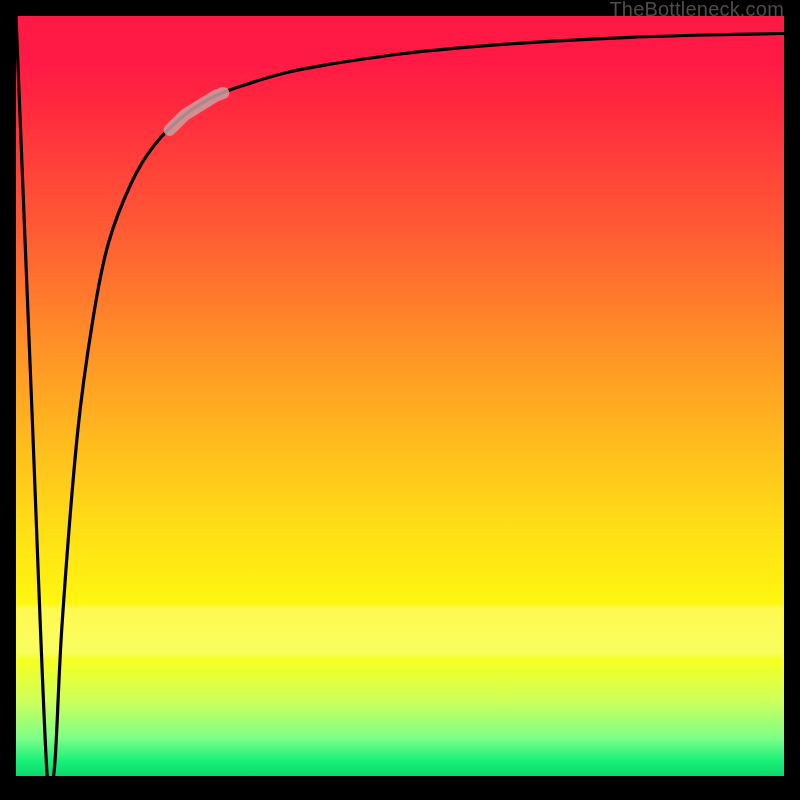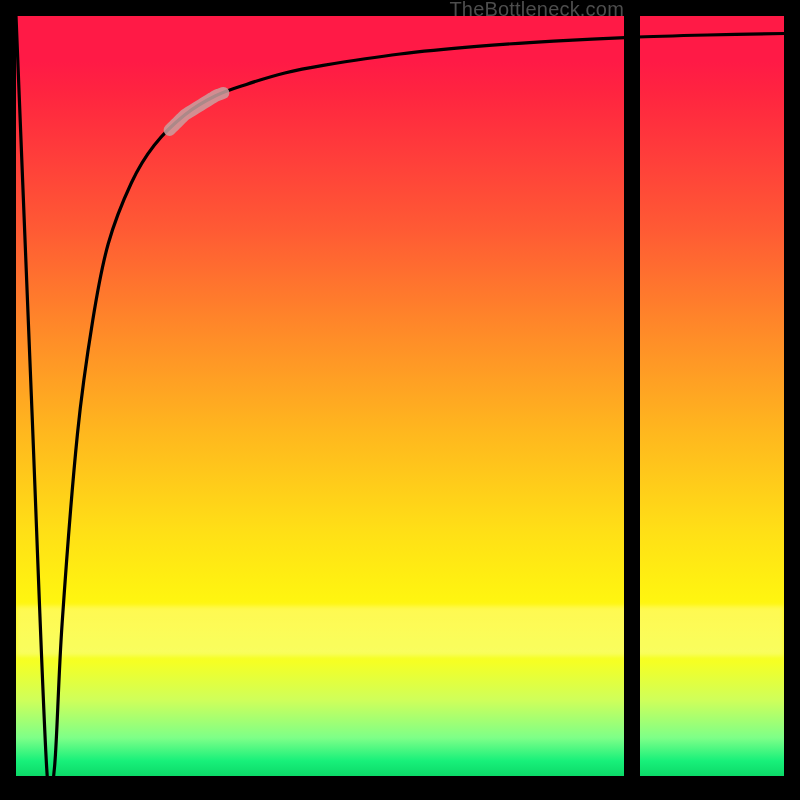--- a/index.html
+++ b/index.html
@@ -6,21 +6,21 @@
     margin: 0;
     padding: 0;
     width: 800px;
     height: 800px;
     background: #000;
     font-family: Arial, Helvetica, sans-serif;
     overflow: hidden;
   }
   .stage {
     position: relative;
-    width: 640px;
+    width: 800px;
     height: 800px;
   }
   .frame {
     position: absolute;
     background: #000;
     box-sizing: border-box;
   }
   .frame.left   { left: 0;   top: 0;    width: 16px;  height: 800px; }
   .frame.right  { right: 0;  top: 0;    width: 16px;  height: 800px; }
   .frame.top    { left: 0;   top: 0;    width: 800px; height: 16px; }

